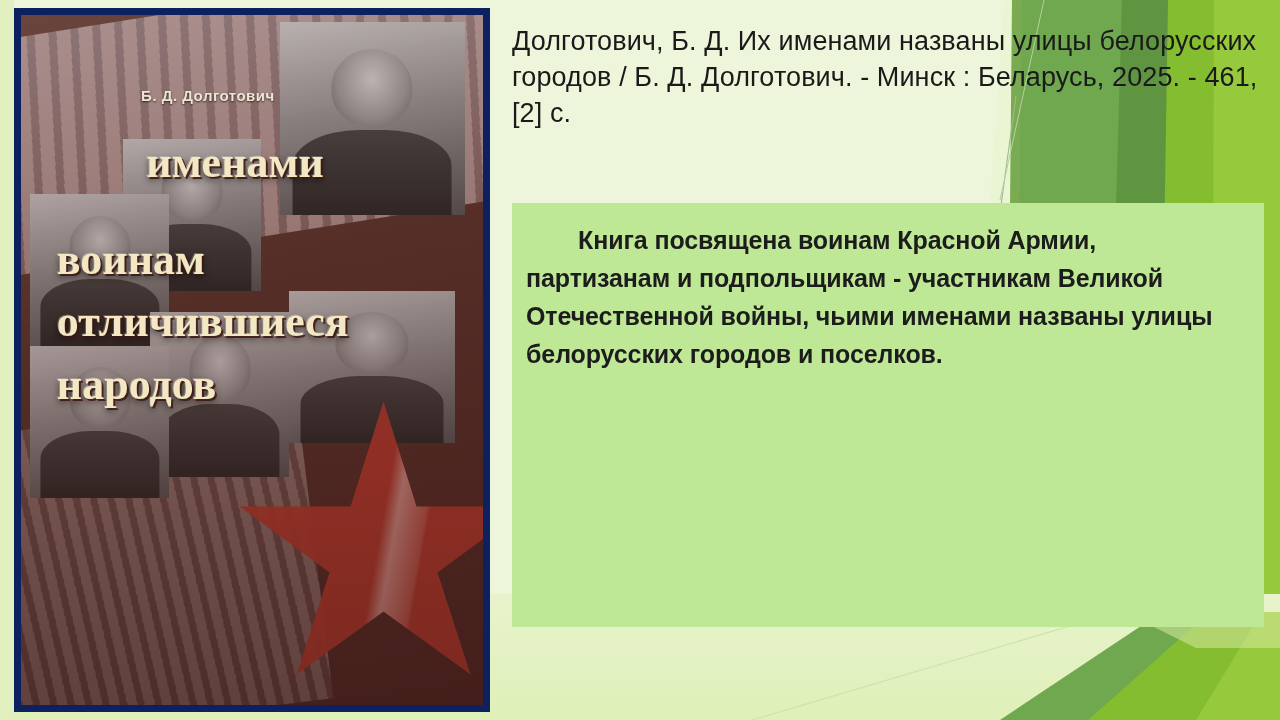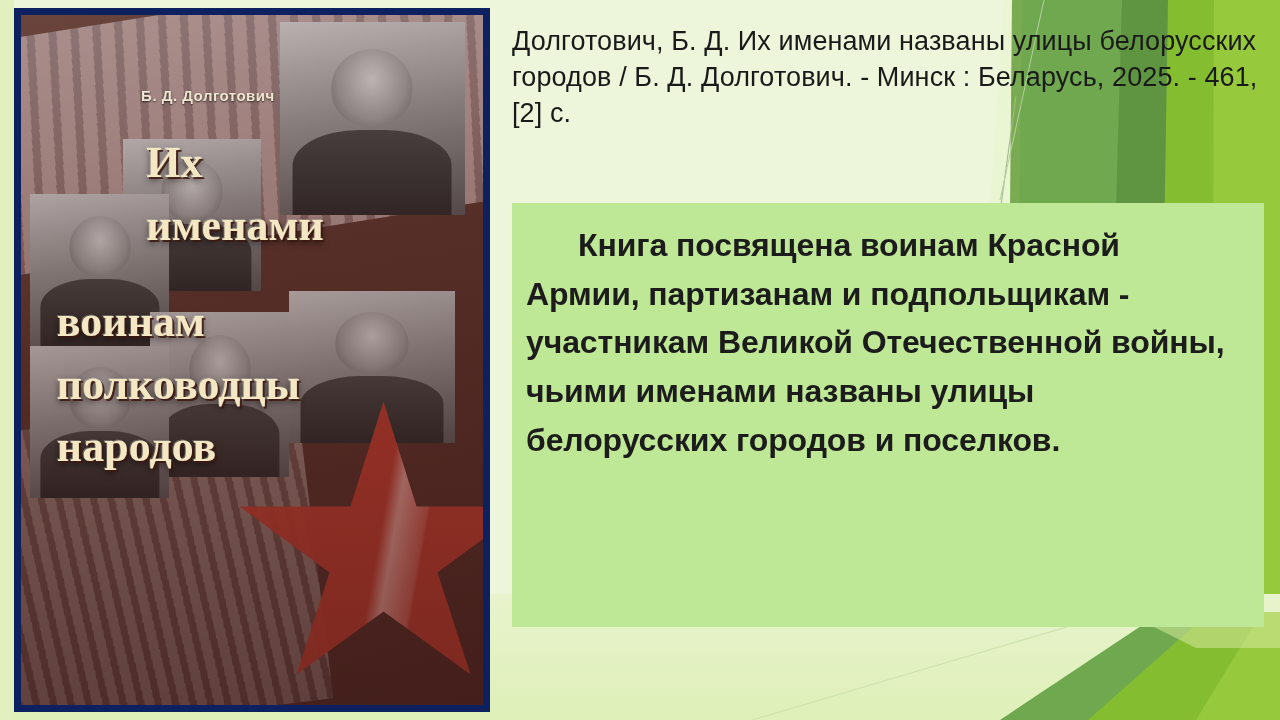--- a/index.html
+++ b/index.html
@@ -205,21 +205,21 @@
     left: 512px;
     top: 203px;
     width: 752px;
     height: 424px;
     background: #bfe896;
     box-sizing: border-box;
     padding: 18px 26px 10px 14px;
   }
   #annotation-box p {
     margin: 0;
-    font-size: 32px;
+    font-size: 25px;
     line-height: 1.52;
     font-weight: bold;
     color: #1c1c1c;
     text-indent: 52px;
     letter-spacing: -0.1px;
   }
 </style>
 </head>
 <body>
 
@@ -269,24 +269,23 @@
       <div class="portrait p4"></div>
 
       <div class="cover-star"></div>
       <div class="cover-star-shade"></div>
 
       <div class="cover-overlay"></div>
 
       <div class="cover-author">Б. Д. Долготович</div>
 
       <div class="cover-title">
-        <span class="l1">Их</span>
         <span class="l2">именами</span>
         <span class="l4">воинам</span>
-        <span class="l5">полководцы</span>
+        <span class="l5">отличившиеся</span>
         <span class="l6">народов</span>
       </div>
 
     </div>
   </div>
 
   <div id="citation">Долготович, Б. Д. Их именами названы улицы белорусских городов / Б. Д. Долготович. - Минск : Беларусь, 2025. - 461, [2] с.</div>
 
   <div id="annotation-box">
     <p>Книга посвящена воинам Красной Армии, партизанам и подпольщикам - участникам Великой Отечественной войны, чьими именами названы улицы белорусских городов и поселков.</p>

